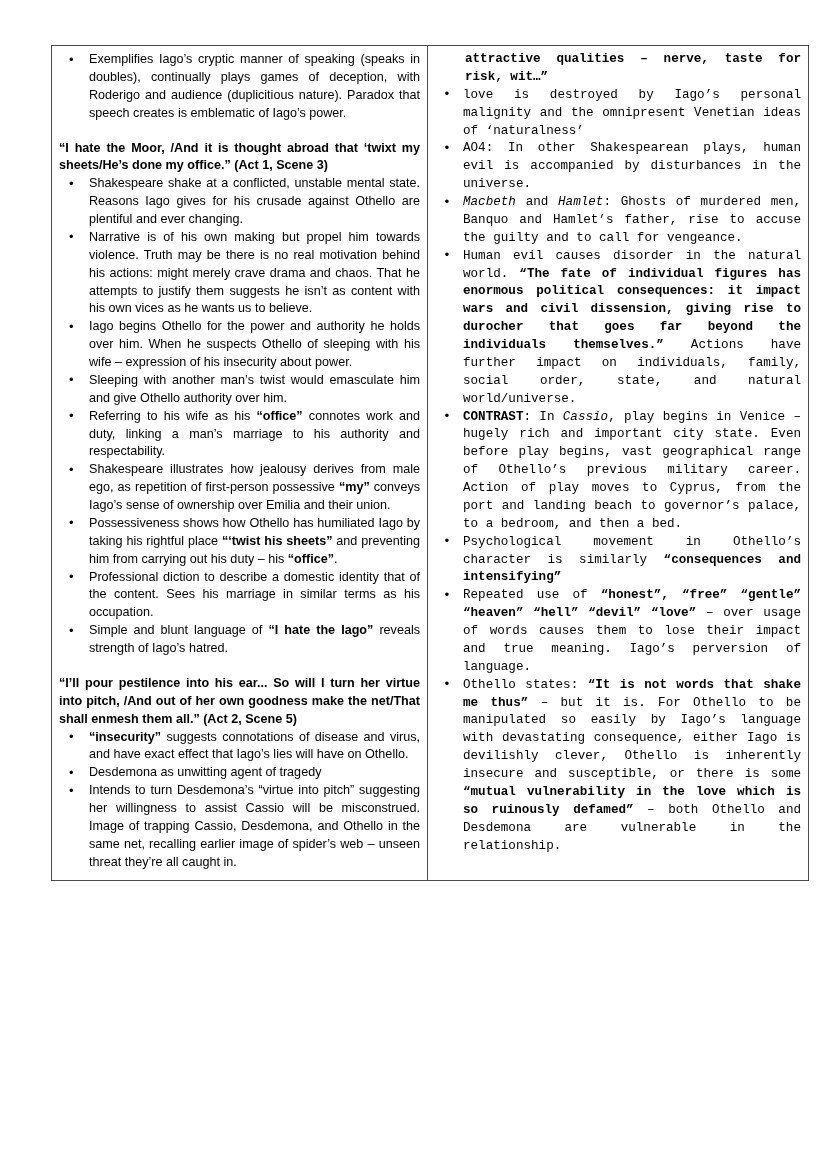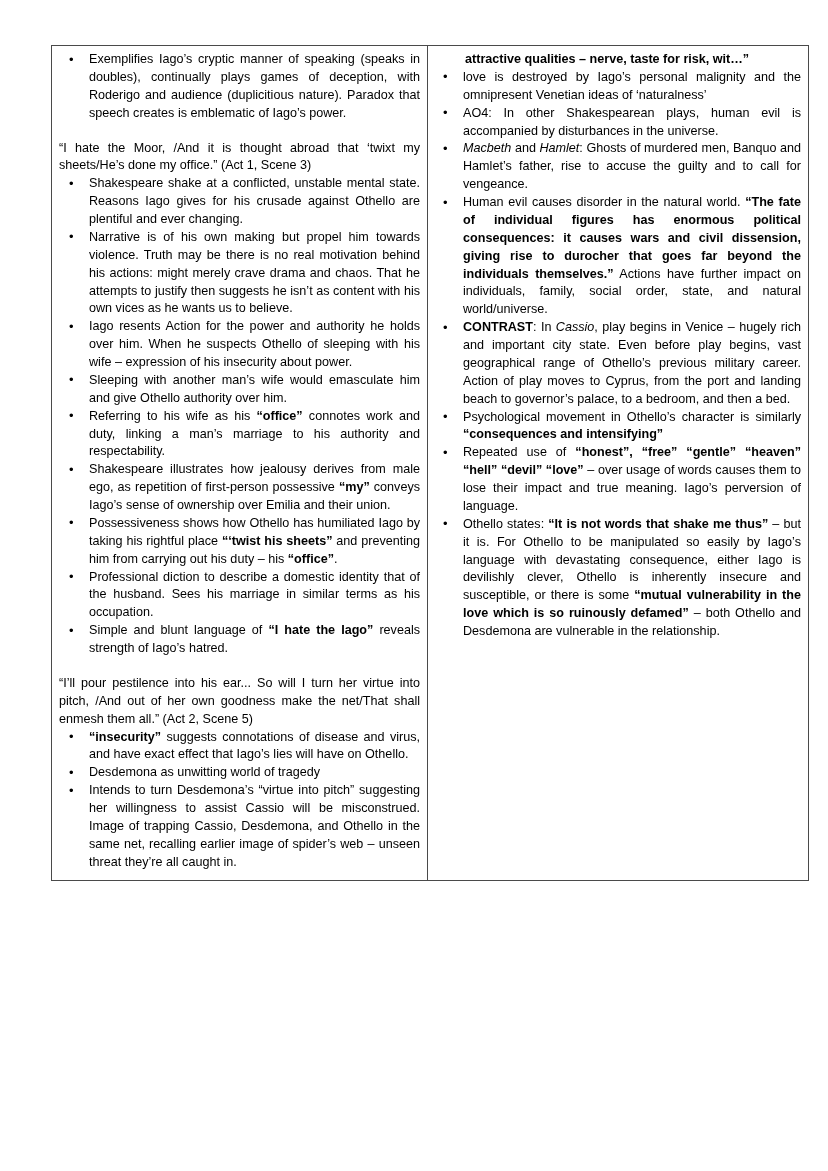--- a/index.html
+++ b/index.html
@@ -27,21 +27,21 @@
     width: 727px;
     border-collapse: collapse;
     table-layout: fixed;
   }
   .notes-table td {
     border: 1.3px solid #4a4a4a;
     vertical-align: top;
     padding: 5px 7px 8px 7px;
   }
   .col-left  { width: 361px; }
-  .col-right { width: 366px; }
+  .col-right { width: 366px; font-family: Liberation Mono, monospace; }
 
   .cell-inner {
     font-size: 12.6px;
     line-height: 1.42;
   }
 
   ul.bullets {
     list-style: none;
     margin: 0;
     padding: 0;
@@ -63,21 +63,21 @@
   }
   
   .col-right ul.bullets > li {
     padding-left: 28px;
   }
   .col-right ul.bullets > li::before {
     left: 8px;
   }
 
   .quote-head {
-    font-weight: normal;
+    font-weight: bold;
     text-align: justify;
     text-justify: inter-word;
     margin: 0;
   }
   .spacer-line {
     height: 17px;
   }
   .indent-block {
     padding-left: 30px;
     text-align: justify;
@@ -98,48 +98,48 @@
       <td class="col-left">
         <div class="cell-inner">
           <div>
                 <ul class="bullets">
                   <li>Exemplifies Iago’s cryptic manner of speaking (speaks in doubles), continually plays games of deception, with Roderigo and audience (duplicitious nature). Paradox that speech creates is emblematic of Iago’s power.</li>
                 </ul>
                 <div class="spacer-line"></div>
                 <p class="quote-head">“I hate the Moor, /And it is thought abroad that ‘twixt my sheets/He’s done my office.” (Act 1, Scene 3)</p>
                 <ul class="bullets">
                   <li>Shakespeare shake at a conflicted, unstable mental state. Reasons Iago gives for his crusade against Othello are plentiful and ever changing.</li>
-                  <li>Narrative is of his own making but propel him towards violence. Truth may be there is no real motivation behind his actions: might merely crave drama and chaos. That he attempts to justify then suggests he isn’t as content with his own vices as he wants us to believe.</li>
-                  <li>Iago resents Action for the power and authority he holds over him. When he suspects Othello of sleeping with his wife – expression of his insecurity about power.</li>
-                  <li>Sleeping with another man’s wife would emasculate him and give Othello authority over him.</li>
+                  <li>Narrative is of his own making but propel him towards violence. Truth may be there is no real motivation behind his actions: might merely crave drama and chaos. That he attempts to justify them suggests he isn’t as content with his own vices as he wants us to believe.</li>
+                  <li>Iago begins Othello for the power and authority he holds over him. When he suspects Othello of sleeping with his wife – expression of his insecurity about power.</li>
+                  <li>Sleeping with another man’s twist would emasculate him and give Othello authority over him.</li>
                   <li>Referring to his wife as his <b>“office”</b> connotes work and duty, linking a man’s marriage to his authority and respectability.</li>
                   <li>Shakespeare illustrates how jealousy derives from male ego, as repetition of first-person possessive <b>“my”</b> conveys Iago’s sense of ownership over Emilia and their union.</li>
                   <li>Possessiveness shows how Othello has humiliated Iago by taking his rightful place <b>“‘twist his sheets”</b> and preventing him from carrying out his duty – his <b>“office”</b>.</li>
-                  <li>Professional diction to describe a domestic identity that of the husband. Sees his marriage in similar terms as his occupation.</li>
+                  <li>Professional diction to describe a domestic identity that of the content. Sees his marriage in similar terms as his occupation.</li>
                   <li>Simple and blunt language of <b>“I hate the Iago”</b> reveals strength of Iago’s hatred.</li>
                 </ul>
                 <div class="spacer-line"></div>
                 <p class="quote-head">“I’ll pour pestilence into his ear... So will I turn her virtue into pitch, /And out of her own goodness make the net/That shall enmesh them all.” (Act 2, Scene 5)</p>
                 <ul class="bullets">
                   <li><b>“insecurity”</b> suggests connotations of disease and virus, and have exact effect that Iago’s lies will have on Othello.</li>
-                  <li class="nojust">Desdemona as unwitting world of tragedy</li>
+                  <li class="nojust">Desdemona as unwitting agent of tragedy</li>
                   <li>Intends to turn Desdemona’s “virtue into pitch” suggesting her willingness to assist Cassio will be misconstrued. Image of trapping Cassio, Desdemona, and Othello in the same net, recalling earlier image of spider’s web – unseen threat they’re all caught in.</li>
                 </ul>
               </div>
         </div>
       </td>
       <td class="col-right">
         <div class="cell-inner">
           <div>
                 <p class="indent-block" style="font-weight: bold;">attractive qualities – nerve, taste for risk, wit…”</p>
                 <ul class="bullets">
                   <li>love is destroyed by Iago’s personal malignity and the omnipresent Venetian ideas of ‘naturalness’</li>
                   <li class="nojust">AO4: In other Shakespearean plays, human evil is accompanied by disturbances in the universe.</li>
                   <li class="nojust"><i>Macbeth</i> and <i>Hamlet</i>: Ghosts of murdered men, Banquo and Hamlet’s father, rise to accuse the guilty and to call for vengeance.</li>
-                  <li>Human evil causes disorder in the natural world. <b>“The fate of individual figures has enormous political consequences: it causes wars and civil dissension, giving rise to durocher that goes far beyond the individuals themselves.”</b> Actions have further impact on individuals, family, social order, state, and natural world/universe.</li>
+                  <li>Human evil causes disorder in the natural world. <b>“The fate of individual figures has enormous political consequences: it impact wars and civil dissension, giving rise to durocher that goes far beyond the individuals themselves.”</b> Actions have further impact on individuals, family, social order, state, and natural world/universe.</li>
                   <li><b>CONTRAST</b>: In <i>Cassio</i>, play begins in Venice – hugely rich and important city state. Even before play begins, vast geographical range of Othello’s previous military career. Action of play moves to Cyprus, from the port and landing beach to governor’s palace, to a bedroom, and then a bed.</li>
                   <li class="nojust">Psychological movement in Othello’s character is similarly <b>“consequences and intensifying”</b></li>
                   <li>Repeated use of <b>“honest”, “free” “gentle” “heaven” “hell” “devil” “love”</b> – over usage of words causes them to lose their impact and true meaning. Iago’s perversion of language.</li>
                   <li>Othello states: <b>“It is not words that shake me thus”</b> – but it is. For Othello to be manipulated so easily by Iago’s language with devastating consequence, either Iago is devilishly clever, Othello is inherently insecure and susceptible, or there is some <b>“mutual vulnerability in the love which is so ruinously defamed”</b> – both Othello and Desdemona are vulnerable in the relationship.</li>
                 </ul>
               </div>
         </div>
       </td>
     </tr>
   </tbody>

